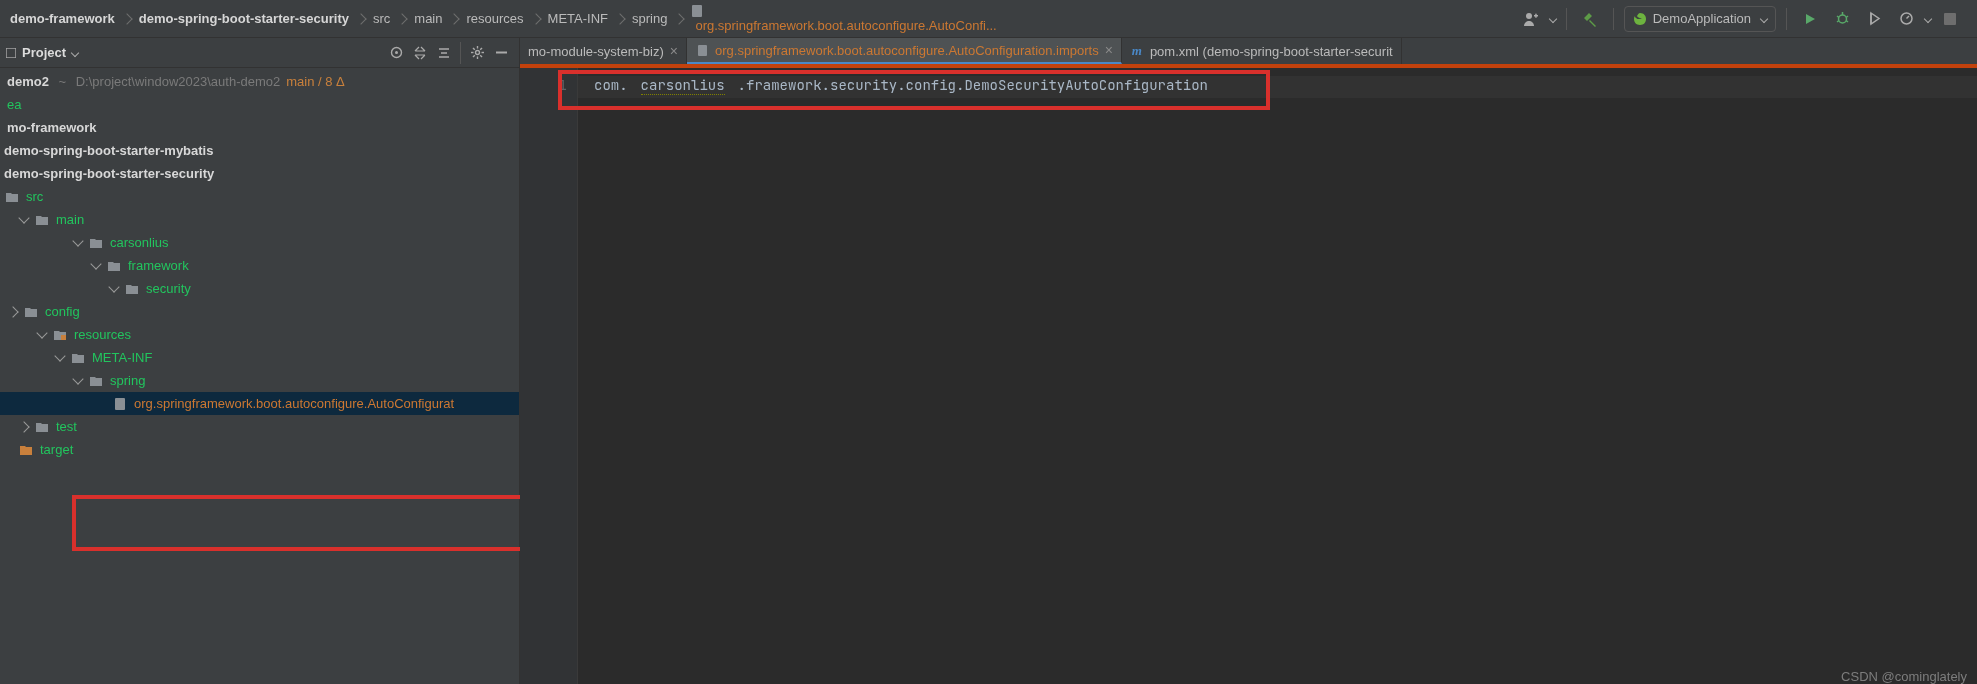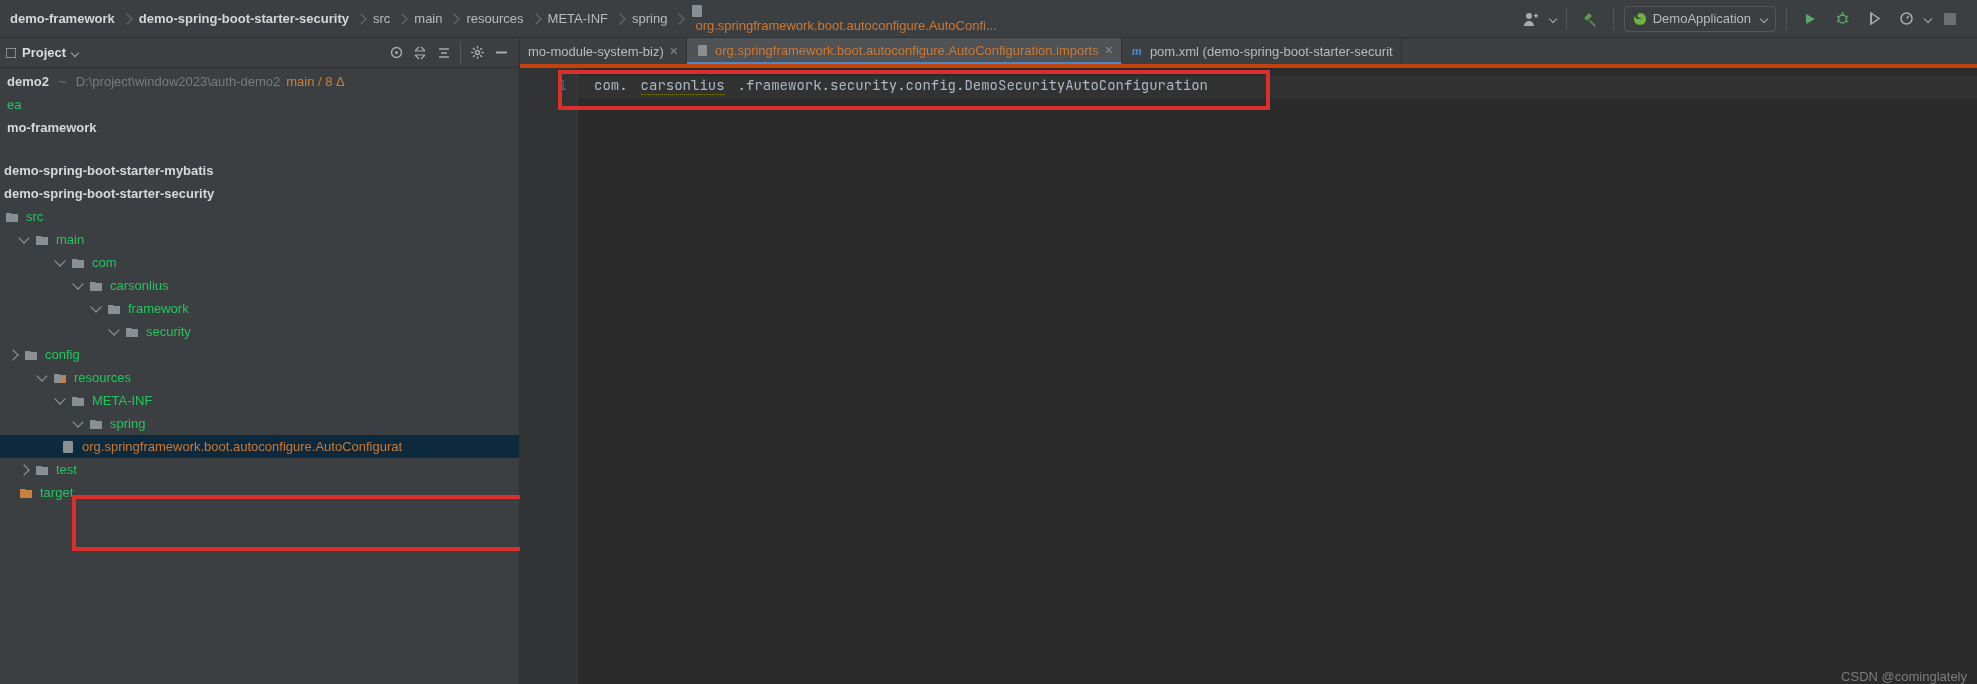--- a/index.html
+++ b/index.html
@@ -324,21 +324,21 @@
         <span class="dim" title="D:\project\window2023\auth-demo2">&nbsp;~&nbsp;</span>
           <span class="dim">D:\project\window2023\auth-demo2</span>
         <span class="branch">main / 8 Δ</span>
       </div>
       <div class="node">
           <span class="text">ea</span>
         </div>
       <div class="node">
           <span class="text bold">mo-framework</span>
         </div>
-      <div class="node" style="padding-left:4px;margin-top:20px;">
+      <div class="node" style="padding-left:4px;">
           <span class="text bold">demo-spring-boot-starter-mybatis</span>
         </div>
       <div class="node" style="padding-left:4px;">
           <span class="text bold">demo-spring-boot-starter-security</span>
         </div>
 
       <div class="node" style="padding-left:4px;">
         <span class="ico folder">
             <svg width="14" height="12">
               <path d="M1 2h5l1 1h6v8H1z"></path>
@@ -348,29 +348,20 @@
       </div>
       <div class="node" style="padding-left:18px;">
         <span class="arrow open"></span>
         <span class="ico folder">
             <svg width="14" height="12">
               <path d="M1 2h5l1 1h6v8H1z"></path>
             </svg>
           </span>
         <span class="text">main</span>
       </div>
-      <div class="node" style="padding-left:54px;">
-        <span class="arrow open"></span>
-        <span class="ico folder">
-            <svg width="14" height="12">
-              <path d="M1 2h5l1 1h6v8H1z"></path>
-            </svg>
-          </span>
-        <span class="text">com</span>
-      </div>
       <div class="node" style="padding-left:72px;">
         <span class="arrow open"></span>
         <span class="ico folder">
             <svg width="14" height="12">
               <path d="M1 2h5l1 1h6v8H1z"></path>
             </svg>
           </span>
         <span class="text">carsonlius</span>
       </div>
       <div class="node" style="padding-left:90px;">
@@ -422,21 +413,21 @@
       </div>
       <div class="node" style="padding-left:72px;">
         <span class="arrow open"></span>
         <span class="ico folder">
             <svg width="14" height="12">
               <path d="M1 2h5l1 1h6v8H1z"></path>
             </svg>
           </span>
         <span class="text">spring</span>
       </div>
-      <div class="node sel" style="padding-left:60px;">
+      <div class="node sel" style="padding-left:112px;">
         <span class="ico file">
             <svg width="12" height="14">
               <rect x="1" y="1" width="10" height="12" rx="1"></rect>
             </svg>
           </span>
         <span class="text accent">org.springframework.boot.autoconfigure.AutoConfigurat</span>
       </div>
 
       <div class="node" style="padding-left:18px;">
         <span class="arrow closed"></span>

